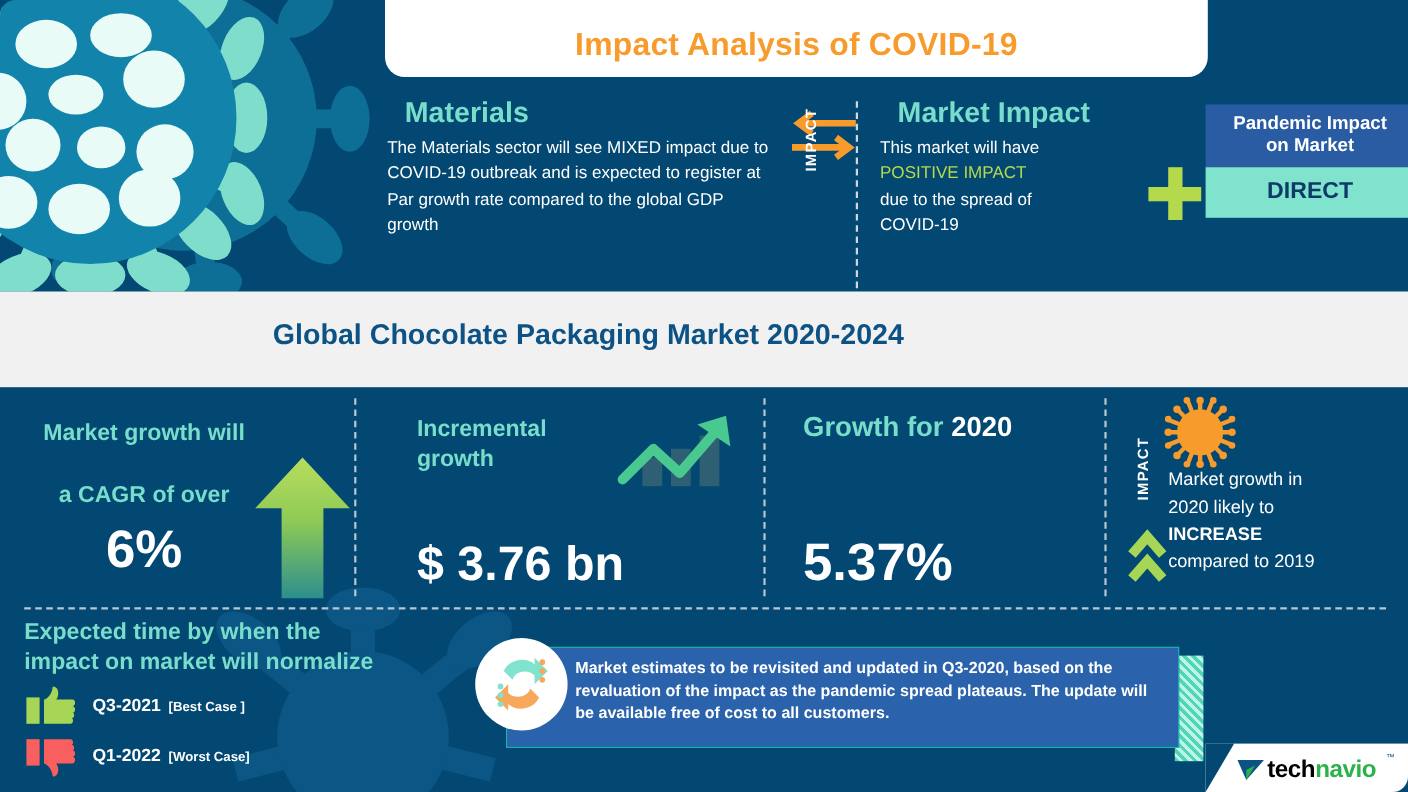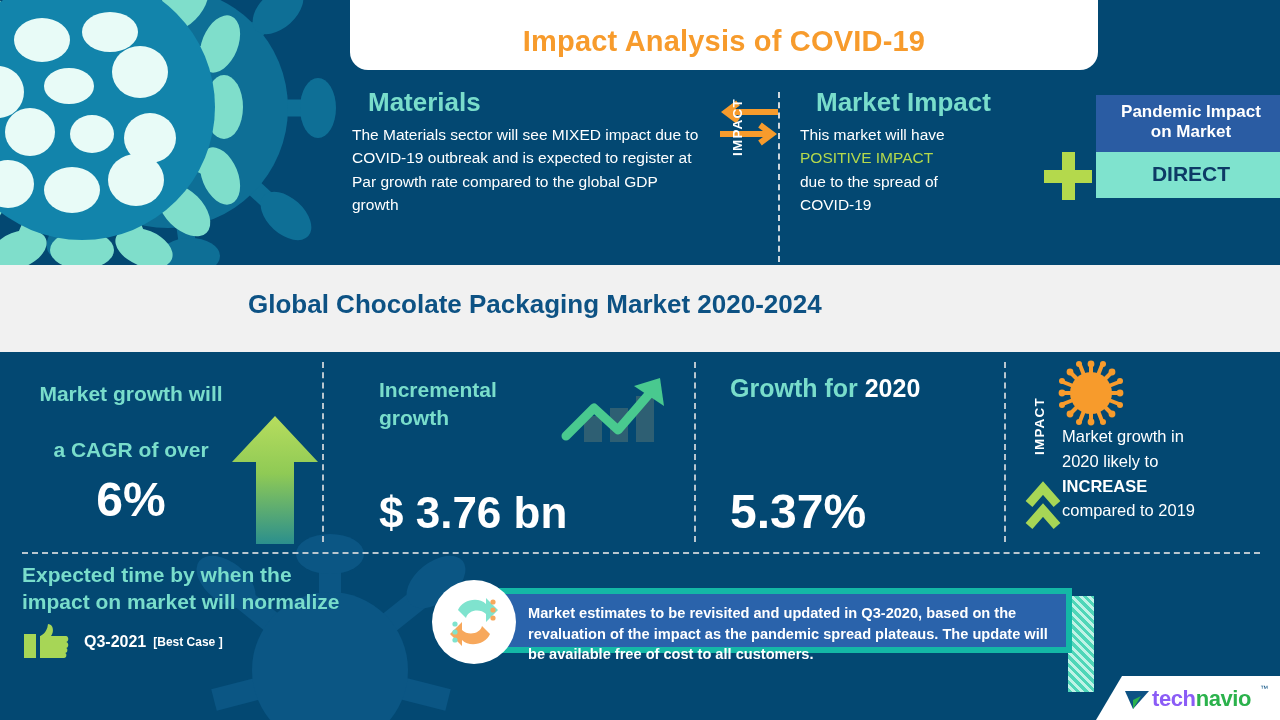--- a/index.html
+++ b/index.html
@@ -2,21 +2,21 @@
 <html><head>
 <meta charset="utf-8">
 <style>
   html,body{margin:0;padding:0;}
   body{
     width:1280px;height:720px;overflow:hidden;
     background:#034872;
     font-family:"Liberation Sans", sans-serif;
     position:relative;
   }
-  #root{position:absolute;left:0;top:0;width:1280px;height:720px;background:#034872;overflow:hidden;}
+  #root{position:absolute;left:0;top:0;width:1280px;height:720px;background:#034872;overflow:hidden;border-radius:14px;}
 
   
   .virus-wrap{position:absolute;left:-60px;top:-62px;width:420px;height:400px;overflow:hidden;}
   .virus-back{position:absolute;left:98px;top:20px;}
   .virus-front{position:absolute;left:-8px;top:-6px;}
   .virus-bg-clip{position:absolute;left:0;top:0;width:1280px;height:265px;overflow:hidden;}
 
   
   .title-card{
     position:absolute;left:350px;top:-24px;width:748px;height:94px;
@@ -98,37 +98,37 @@
 
   
   .bl{position:absolute;left:22px;top:562px;width:400px;}
   .bl .hd{color:#79ddcb;font-size:21px;font-weight:bold;line-height:1.28;}
   .bl .row{display:flex;align-items:center;margin-top:6px;}
   .bl .q{color:#ffffff;font-size:16px;font-weight:bold;margin-left:14px;white-space:nowrap;}
   .bl .case{color:#ffffff;font-size:12px;font-weight:bold;margin-left:7px;white-space:nowrap;}
 
   
   .noteblk{position:absolute;left:460px;top:588px;width:612px;height:88px;}
-  .note{position:absolute;left:0;top:0;width:612px;height:65px;
-    background:#2a63ab;border:6px solid #14b8a6;box-sizing:border-box;}
+  .note{position:absolute;left:0;top:0;width:612px;height:92px;
+    background:#2a63ab;border:1px solid #14b8a6;box-sizing:border-box;}
   .note .txt{position:absolute;left:62px;top:9px;width:530px;color:#ffffff;
     font-size:14.6px;font-weight:bold;line-height:1.42;}
   .stripes{position:absolute;left:608px;top:8px;width:26px;height:96px;
     background:repeating-linear-gradient(45deg,#4fd6b8 0 3px,#bff3e6 3px 6px);}
   .refresh{position:absolute;left:432px;top:580px;width:84px;height:84px;
     background:#ffffff;border-radius:50%;}
 
   
   .logo{position:absolute;left:1096px;top:676px;width:184px;height:44px;
     background:#ffffff;display:flex;align-items:center;}
   .logo .cut{position:absolute;left:0;top:0;width:0;height:0;
     border-left:26px solid #034872;border-bottom:44px solid transparent;}
   .logo .plane{position:absolute;left:28px;top:13px;}
   .logo .wm{position:absolute;left:56px;top:10px;font-size:22px;font-weight:bold;letter-spacing:-.4px;}
-  .logo .wm .a{color:#8b5cf6;}
+  .logo .wm .a{color:#000000;}
   .logo .wm .b{color:#2bb24c;}
   .logo .tm{position:absolute;left:164px;top:8px;color:#0d5284;font-size:8px;}
 </style>
 </head>
 <body>
 
 <div id="root">
 
   <div class="virus-bg-clip">
     <div class="virus-wrap">
@@ -390,20 +390,28 @@
 
     <div class="row">
       <svg width="48" height="40" viewBox="0 0 48 40">
         <rect x="2" y="12" width="12" height="24" fill="#a7d656"></rect>
         <path d="M18 36 L18 14 C18 14 25 12 26 2 C32 2 32 11 29 14 L44 14 C47 14 47 20 44 20 C47 20 47 26 44 26 C46 26 46 31 43 31 C45 31 45 36 42 36 Z" fill="#a7d656"></path>
       </svg>
       <div class="q">Q3-2021</div>
       <div class="case">[Best Case ]</div>
     </div>
 
+    <div class="row">
+      <svg width="48" height="40" viewBox="0 0 48 40">
+        <rect x="2" y="4" width="12" height="24" fill="#fa5f5f"></rect>
+        <path d="M18 4 L18 26 C18 26 25 28 26 38 C32 38 32 29 29 26 L44 26 C47 26 47 20 44 20 C47 20 47 14 44 14 C46 14 46 9 43 9 C45 9 45 4 42 4 Z" fill="#fa5f5f"></path>
+      </svg>
+      <div class="q">Q1-2022</div>
+      <div class="case">[Worst Case]</div>
+    </div>
   </div>
 
   <div class="noteblk">
     <div class="stripes"></div>
     <div class="note">
       <div class="txt">Market estimates to be revisited and updated in Q3-2020, based on the revaluation of the impact as the pandemic spread plateaus. The update will be available free of cost to all customers.</div>
     </div>
   </div>
 
   <div class="refresh">

